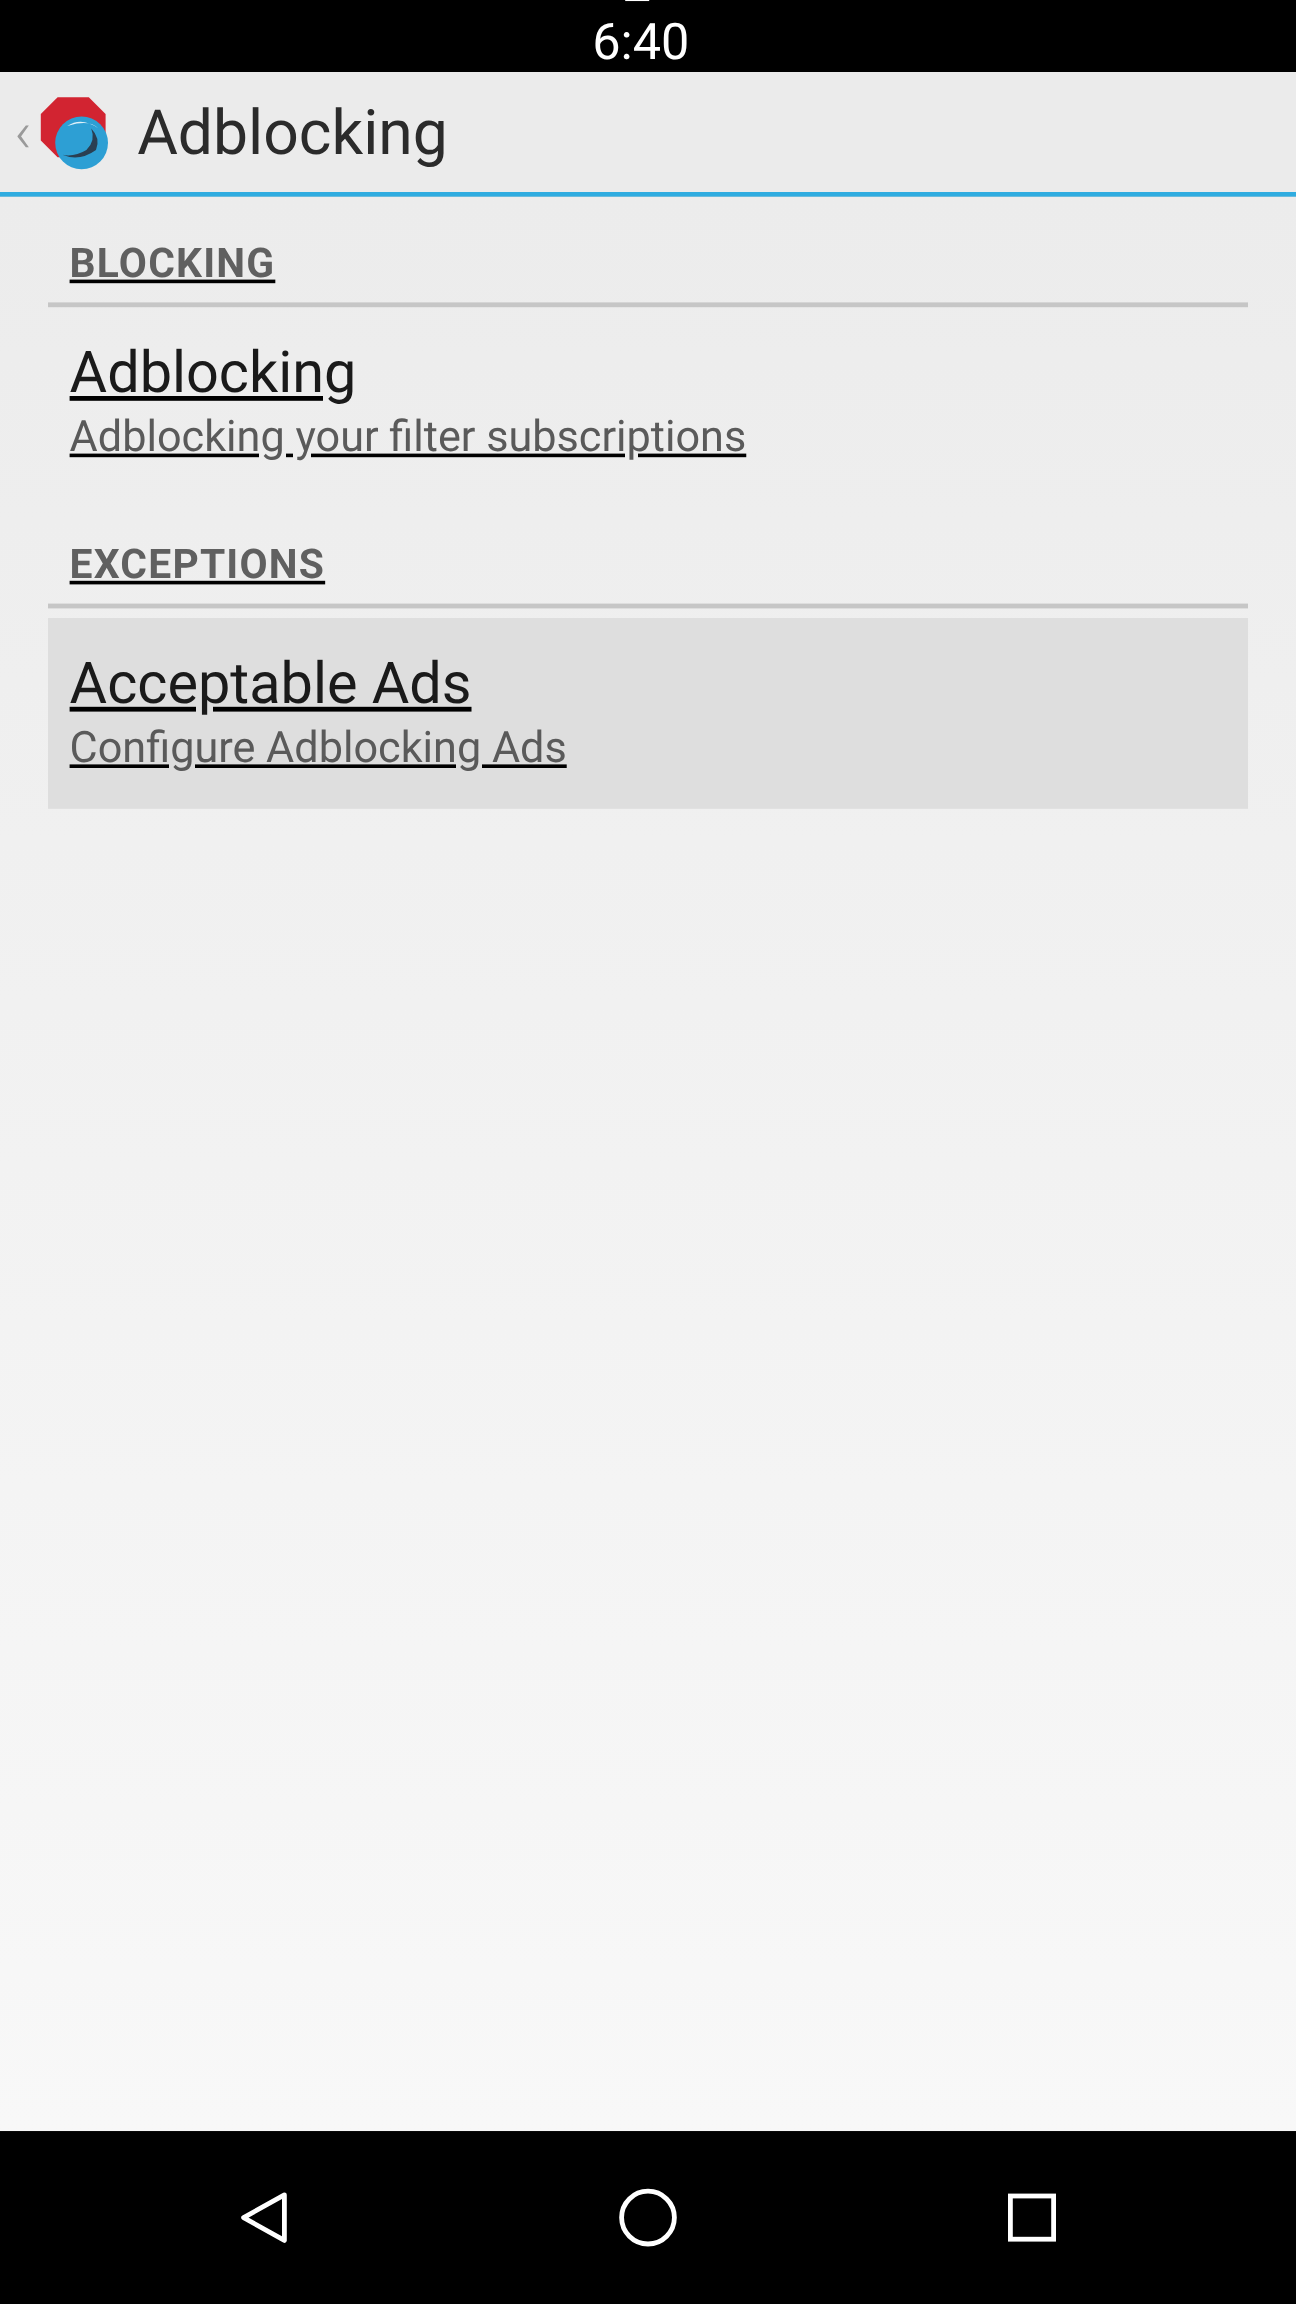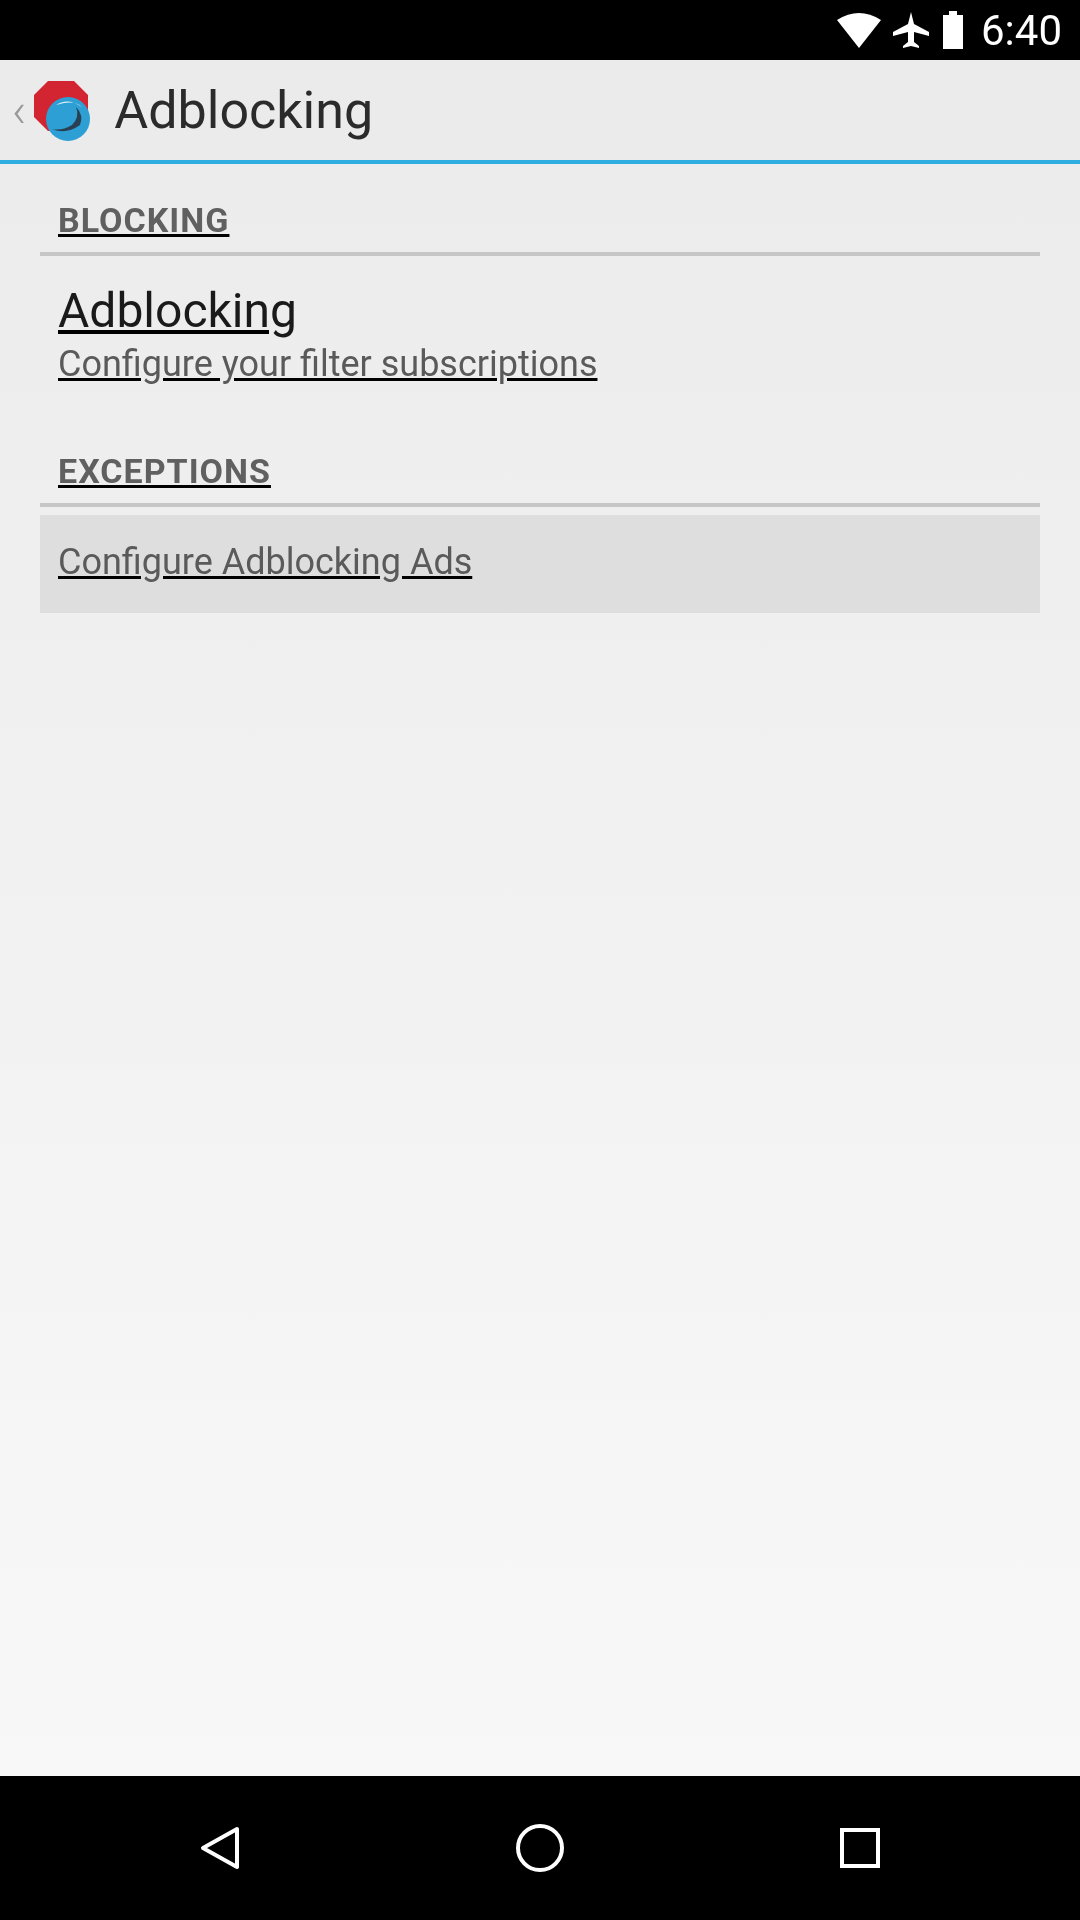--- a/index.html
+++ b/index.html
@@ -19,20 +19,21 @@
     
     
     .status-bar {
       height: 60px;
       background: #000;
       display: flex;
       justify-content: flex-end;
       align-items: center;
       padding-right: 18px;
       gap: 10px;
+      flex-direction: column;
     }
     .wifi-icon svg, .airplane-icon svg, .battery-icon svg {
       display: block;
     }
     .status-time {
       color: #fff;
       font-size: 42px;
       font-weight: 400;
       margin-left: 6px;
     }
@@ -163,26 +164,27 @@
   </div>
   <span class="app-title">Adblocking</span>
 </div>
 
 <div class="content">
 
   <div class="section-header">BLOCKING</div>
 
   <div class="list-item">
     <div class="list-item-title">Adblocking</div>
-    <div class="list-item-subtitle">Configure your filter subscriptions</div>
+    <div class="list-item-subtitle">Adblocking your filter subscriptions</div>
   </div>
 
   <div class="section-header">EXCEPTIONS</div>
 
   <div class="list-item highlighted">
+    <div class="list-item-title">Acceptable Ads</div>
     <div class="list-item-subtitle">Configure Adblocking Ads</div>
   </div>
 
 </div>
 
 <div class="nav-bar">
   <div class="nav-icon">
     <svg width="54" height="54" viewBox="0 0 54 54">
       <path d="M 44 8 L 10 27 L 44 46 Z" fill="none" stroke="#fff" stroke-width="4" stroke-linejoin="round"></path>
     </svg>

